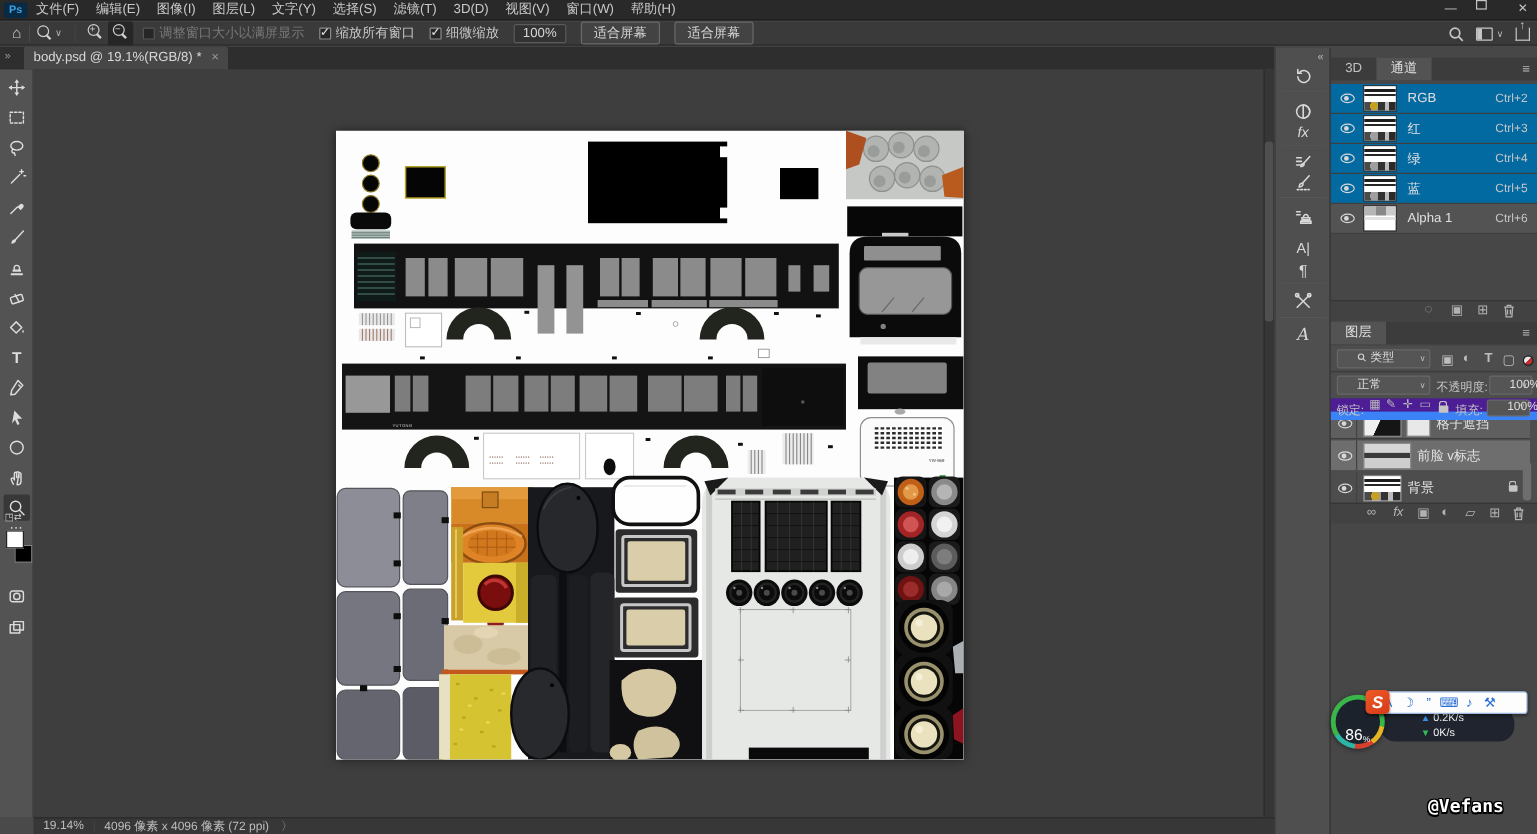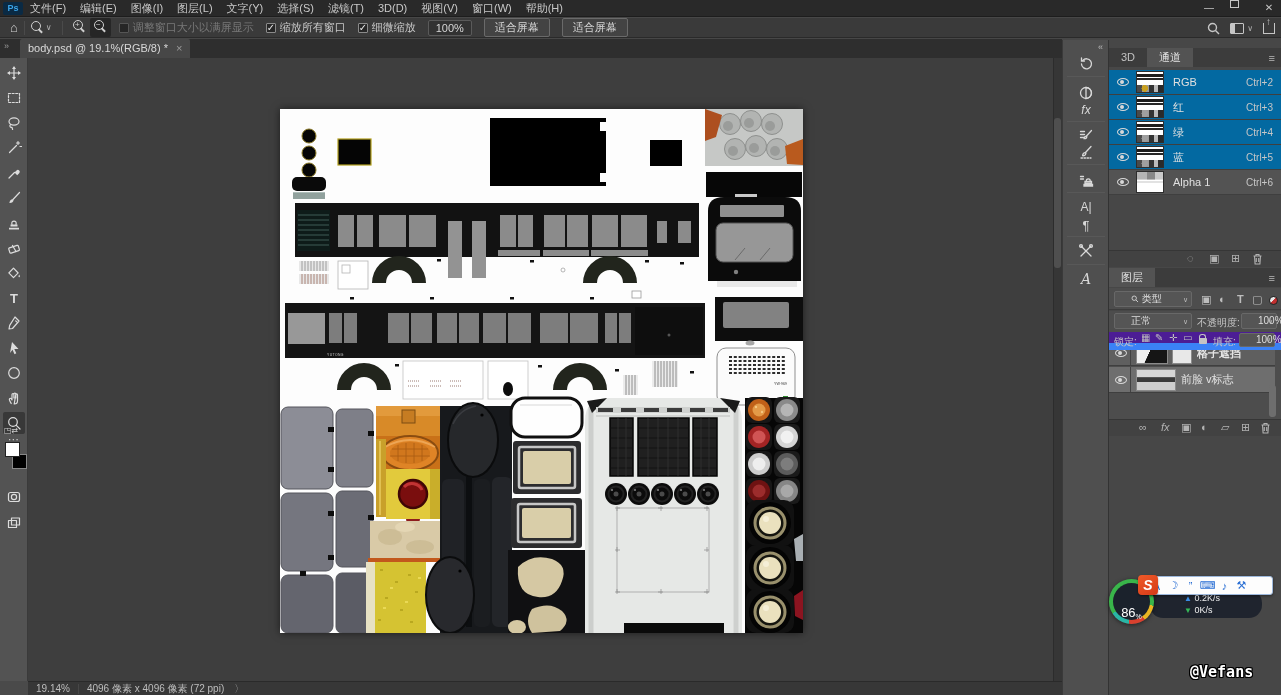--- a/index.html
+++ b/index.html
@@ -770,34 +770,44 @@
       <span class="licon" style="left:46px; top:0px; font-size:10px">✎</span>
       <span class="licon" style="left:60px; top:0px; font-size:10px">✛</span>
       <span class="licon" style="left:74px; top:0px; font-size:10px">▭</span>
       <span class="abs" style="left:90px; top:6px">
           <span class="padlock" style="display:block"></span>
         </span>
       <span class="plabel" style="left:104px; top:3px">填充:</span>
       <span class="dd" style="left:130px; top:1px; width:36px; height:14px; line-height:12px;"><span>100%</span><span class="dchev" style="top:0">∨</span></span>
     </div>
     <div class="abs" style="left:0; top:310px; width:173px; height:69px; background:#4d4d4d; overflow:hidden;">
-      <div class="layer-row" style="top:-9px; height:25px; background:#5f5f5f;font-weight:bold;">
+      <div class="layer-row" style="top:-9px; height:25px; background:#5f5f5f;">
         <span class="eyecell">
             <span class="eye" style="margin-left:6px"></span>
           </span>
         <span class="lthumb" style="background:linear-gradient(115deg,#f0f0f0 0 42%, #151515 43%);"></span>
         <span class="lthumb" style="width:18px; background:#e8e8e8; margin-left:0;"></span>
         <span class="lname">格子遮挡</span>
       </div>
       <div class="layer-row selected" style="top:17px; height:26px;">
         <span class="eyecell">
             <span class="eye" style="margin-left:6px"></span>
           </span>
         <span class="lthumb" style="width:38px; background:linear-gradient(180deg,#d6d6d6 0 35%,#3a3a3a 38% 58%,#cecece 60%);"></span>
         <span class="lname">前脸 v标志</span>
+      </div>
+      <div class="layer-row" style="top:44px; height:26px; background:#4d4d4d;">
+        <span class="eyecell">
+            <span class="eye" style="margin-left:6px"></span>
+          </span>
+        <span class="lthumb cthumb" style="margin:0 6px;"></span>
+        <span class="lname">背景</span>
+        <span style="margin-right:10px">
+            <span class="padlock" style="display:block; transform:scale(.9)"></span>
+          </span>
       </div>
     </div>
     <div id="layers-scroll-thumb" style="left:160px; top:345px; height:32px;"></div>
     <div class="pbottom" style="top:379px">
       <span class="pb-icon" style="left:30px">∞</span>
       <span class="pb-icon fx-text" style="left:52px">fx</span>
       <span class="pb-icon" style="left:72px">▣</span>
       <span class="pb-icon" style="left:92px">◐</span>
       <span class="pb-icon" style="left:112px">▱</span>
       <span class="pb-icon" style="left:132px">⊞</span>

